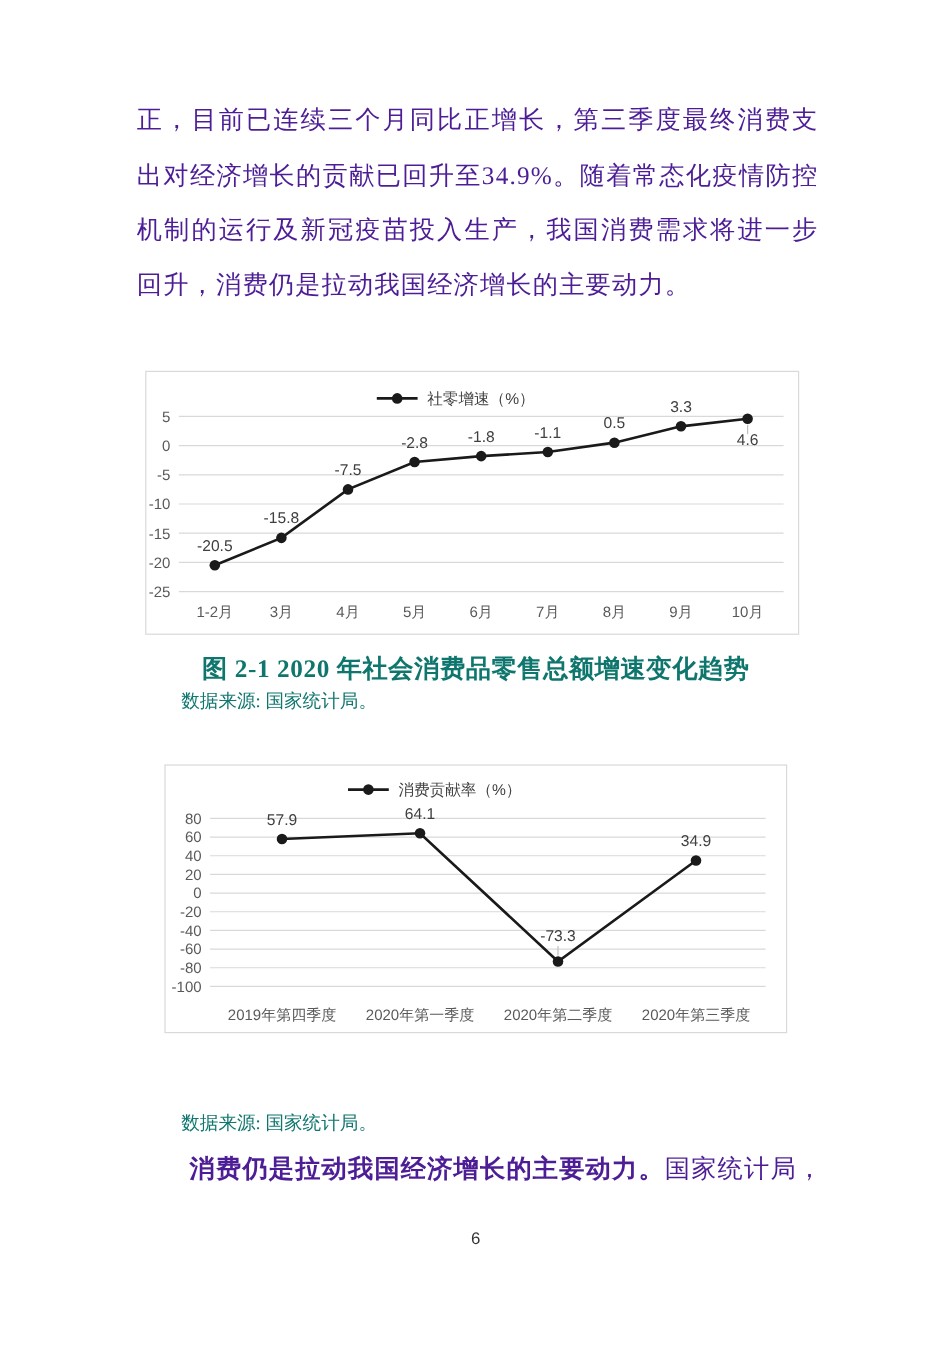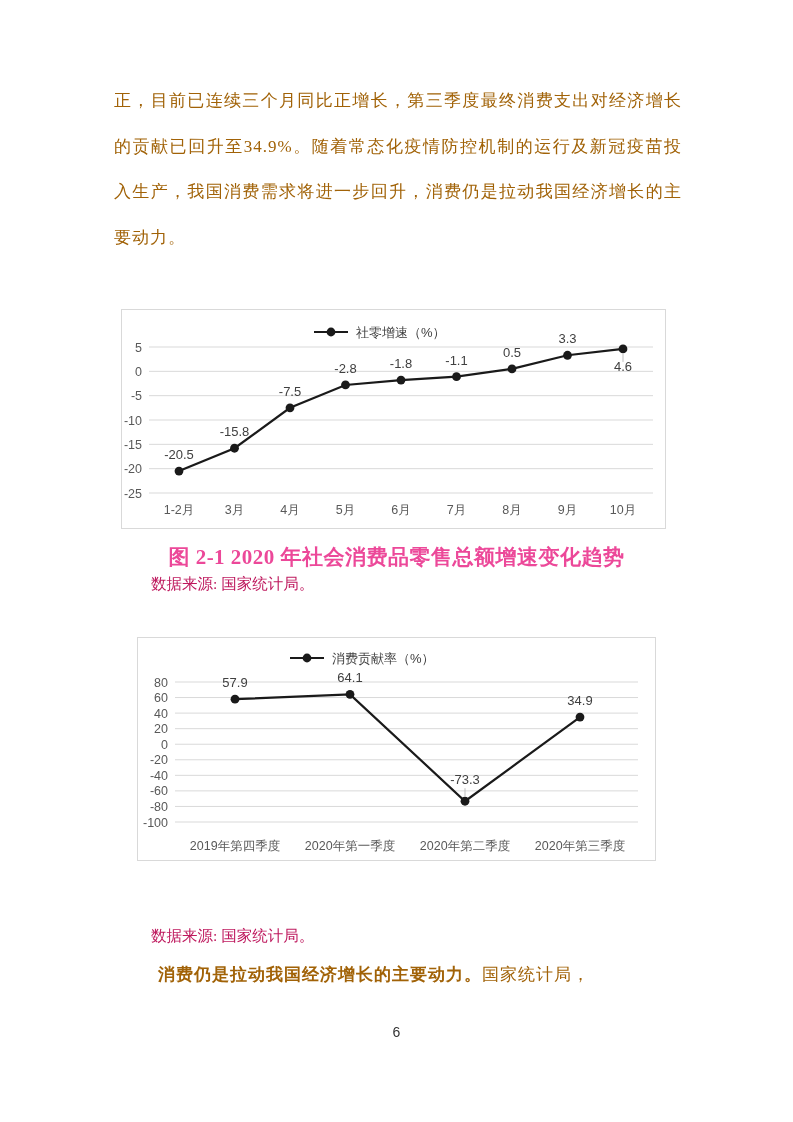--- a/index.html
+++ b/index.html
@@ -7,49 +7,49 @@
     position:relative;
     width:793px;height:1122px;
     background:#fff;
     font-family:"Liberation Serif","DejaVu Serif",serif;
     color:#000;
     overflow:hidden;
   }
   .body-text{
     position:absolute;
     margin:0;
-    font-size:17px;
+    font-size:21px;
     line-height:45.5px;
     text-align:justify;
     text-justify:inter-character;
     letter-spacing:1px;
-    color:#a16207;
+    color:#4c1d95;
   }
   #para1{left:114px;top:78px;width:568px;}
   #para2{left:114px;top:952px;width:572px;text-indent:44px;}
   #para2 .bold{font-weight:bold;}
   .chart-box{
     position:absolute;
     margin:0;
     background:#fff;
     border:1px solid #d9d9d9;
     box-sizing:border-box;
   }
   #chart1-box{left:121px;top:309px;width:545px;height:220px;}
   #chart2-box{left:137px;top:637px;width:519px;height:224px;}
   .caption{
     position:absolute;left:0;width:793px;
-    text-align:center;font-weight:bold;font-size:21px;color:#ec4899;
+    text-align:center;font-weight:bold;font-size:21px;color:#0f766e;
     letter-spacing:0.5px;
   }
   #cap1{top:543px;}
   #cap2{top:891px;}
   .source{
     position:absolute;left:151px;
-    font-size:15.5px;color:#be185d;
+    font-size:15.5px;color:#0f766e;
   }
   #src1{top:574px;}
   #src2{top:926px;}
   .page-number{
     position:absolute;left:0;top:1024px;width:793px;
     text-align:center;font-size:14px;color:#333;
     font-family:"Liberation Sans","DejaVu Sans",sans-serif;
   }
   svg text{font-family:"Liberation Sans","DejaVu Sans",sans-serif;}
   svg .tick{font-size:12.5px;fill:#595959;}

